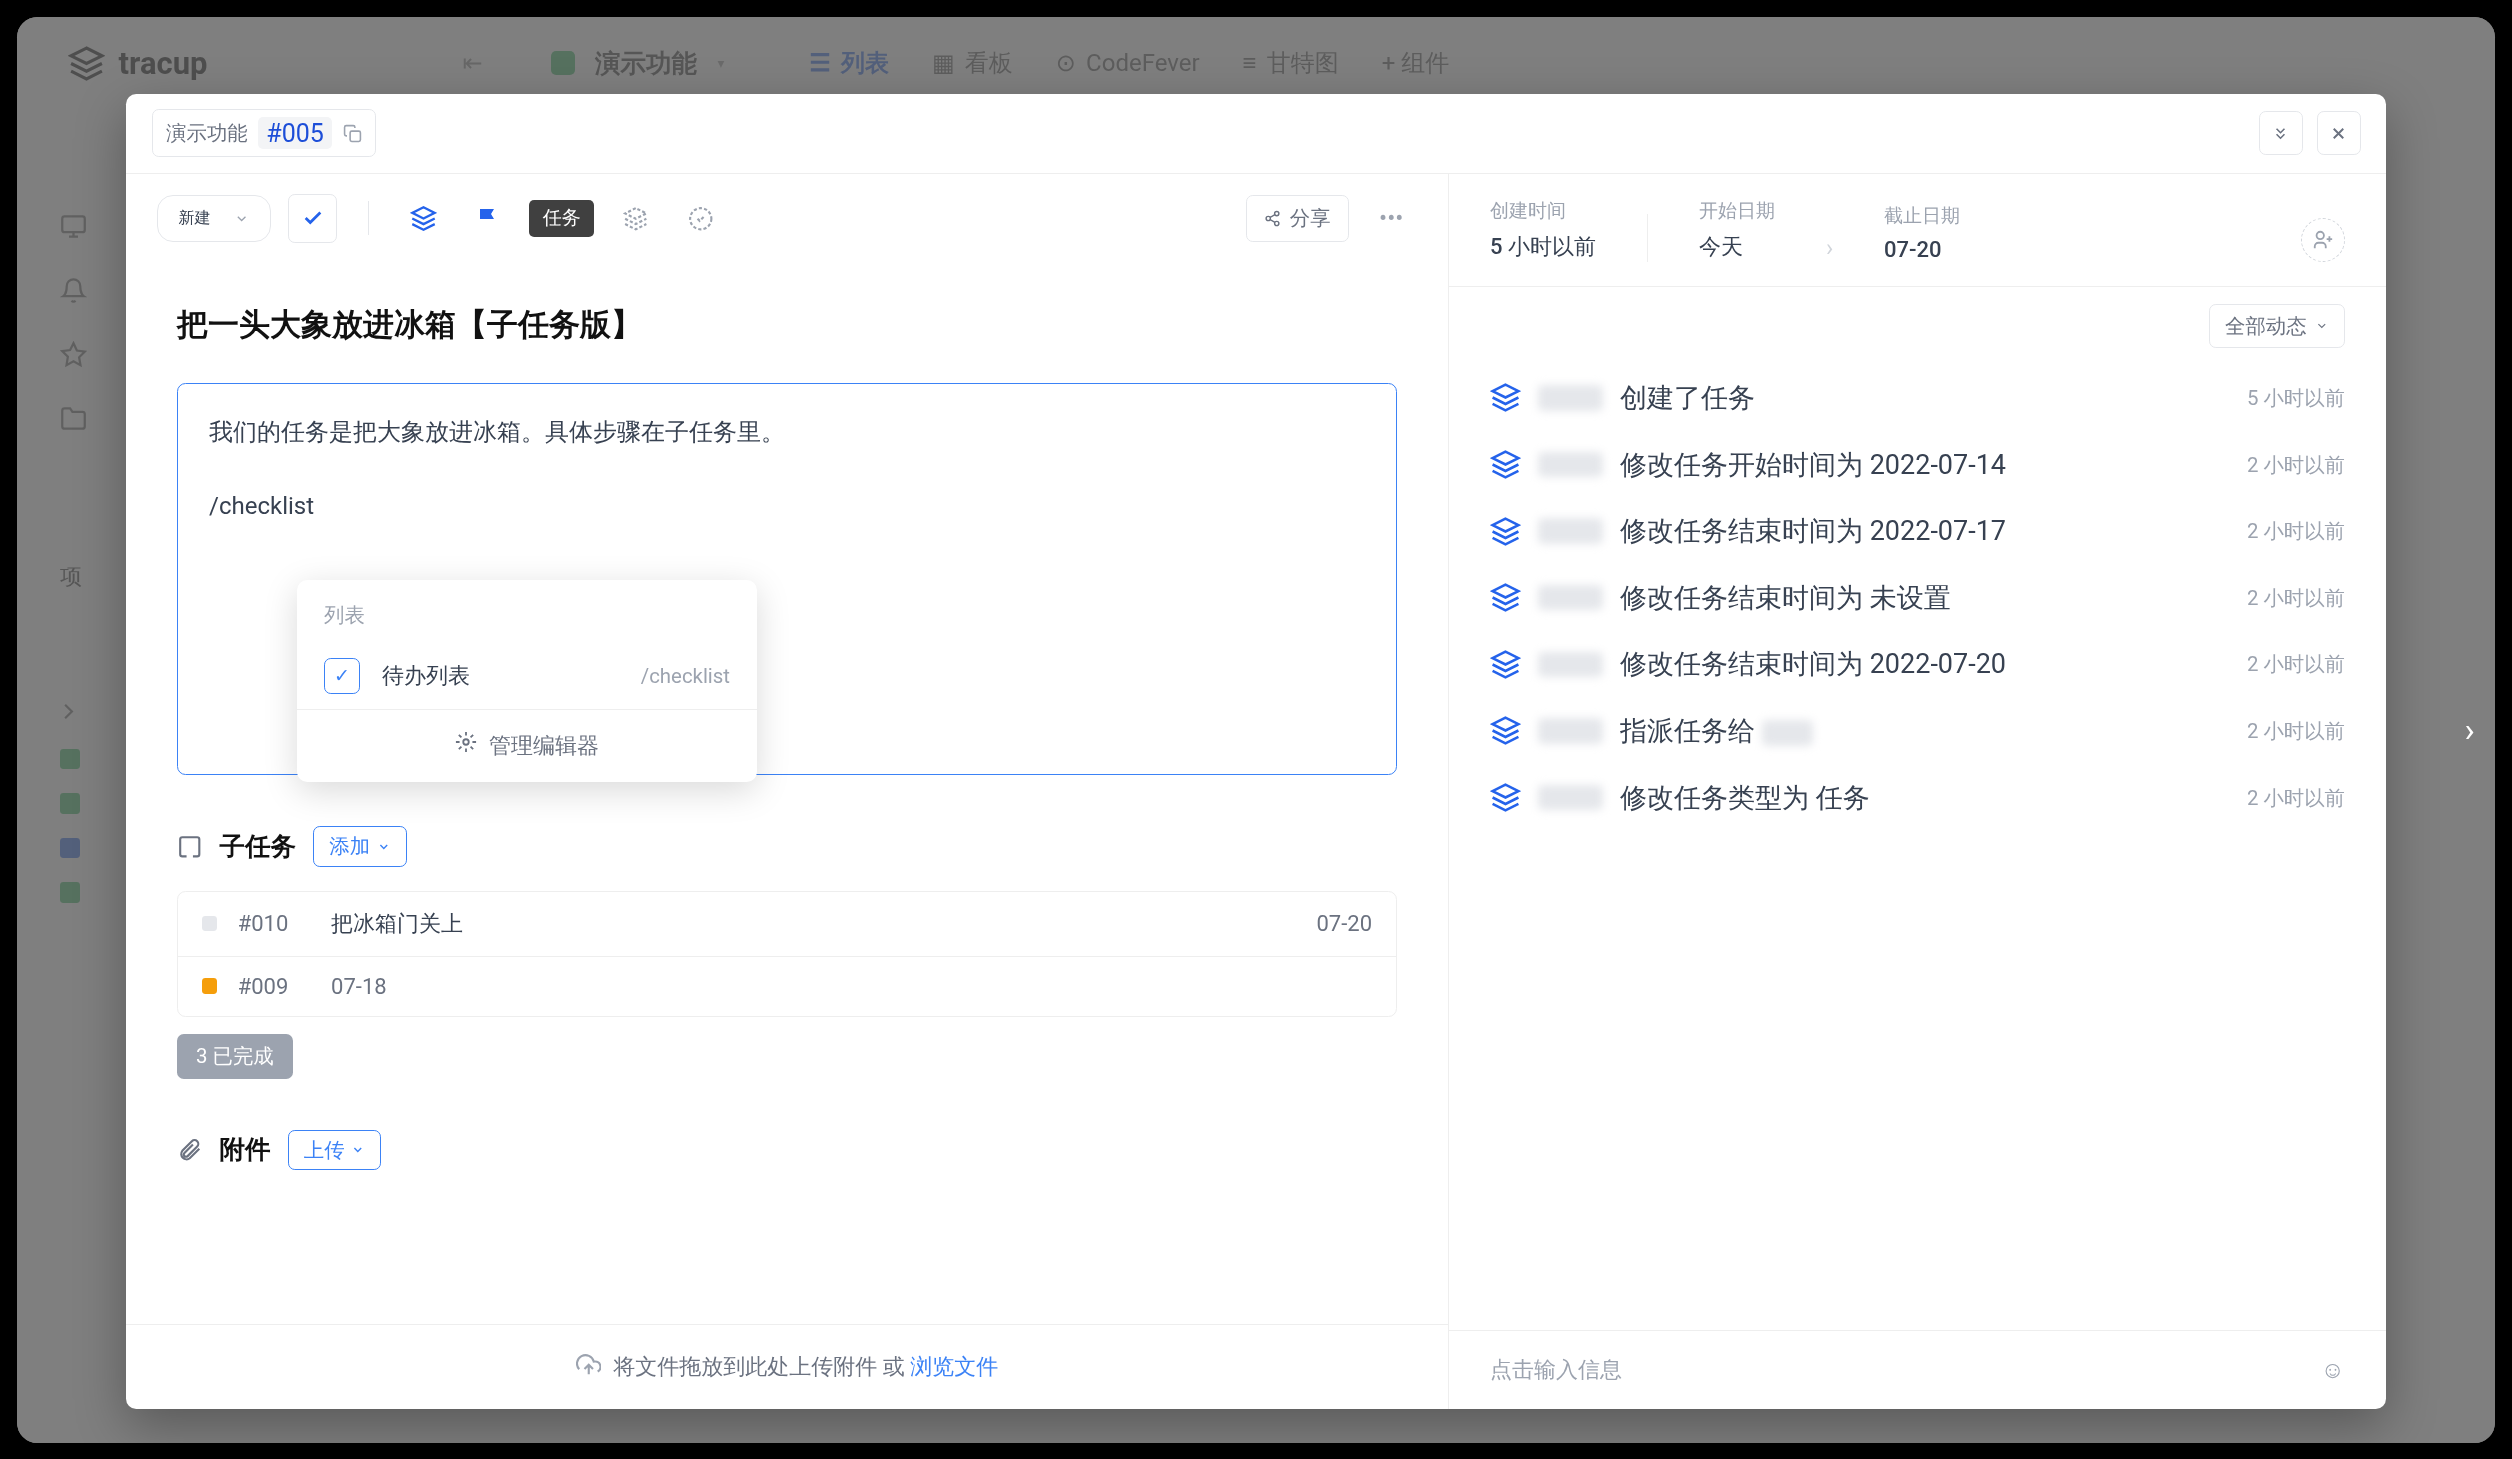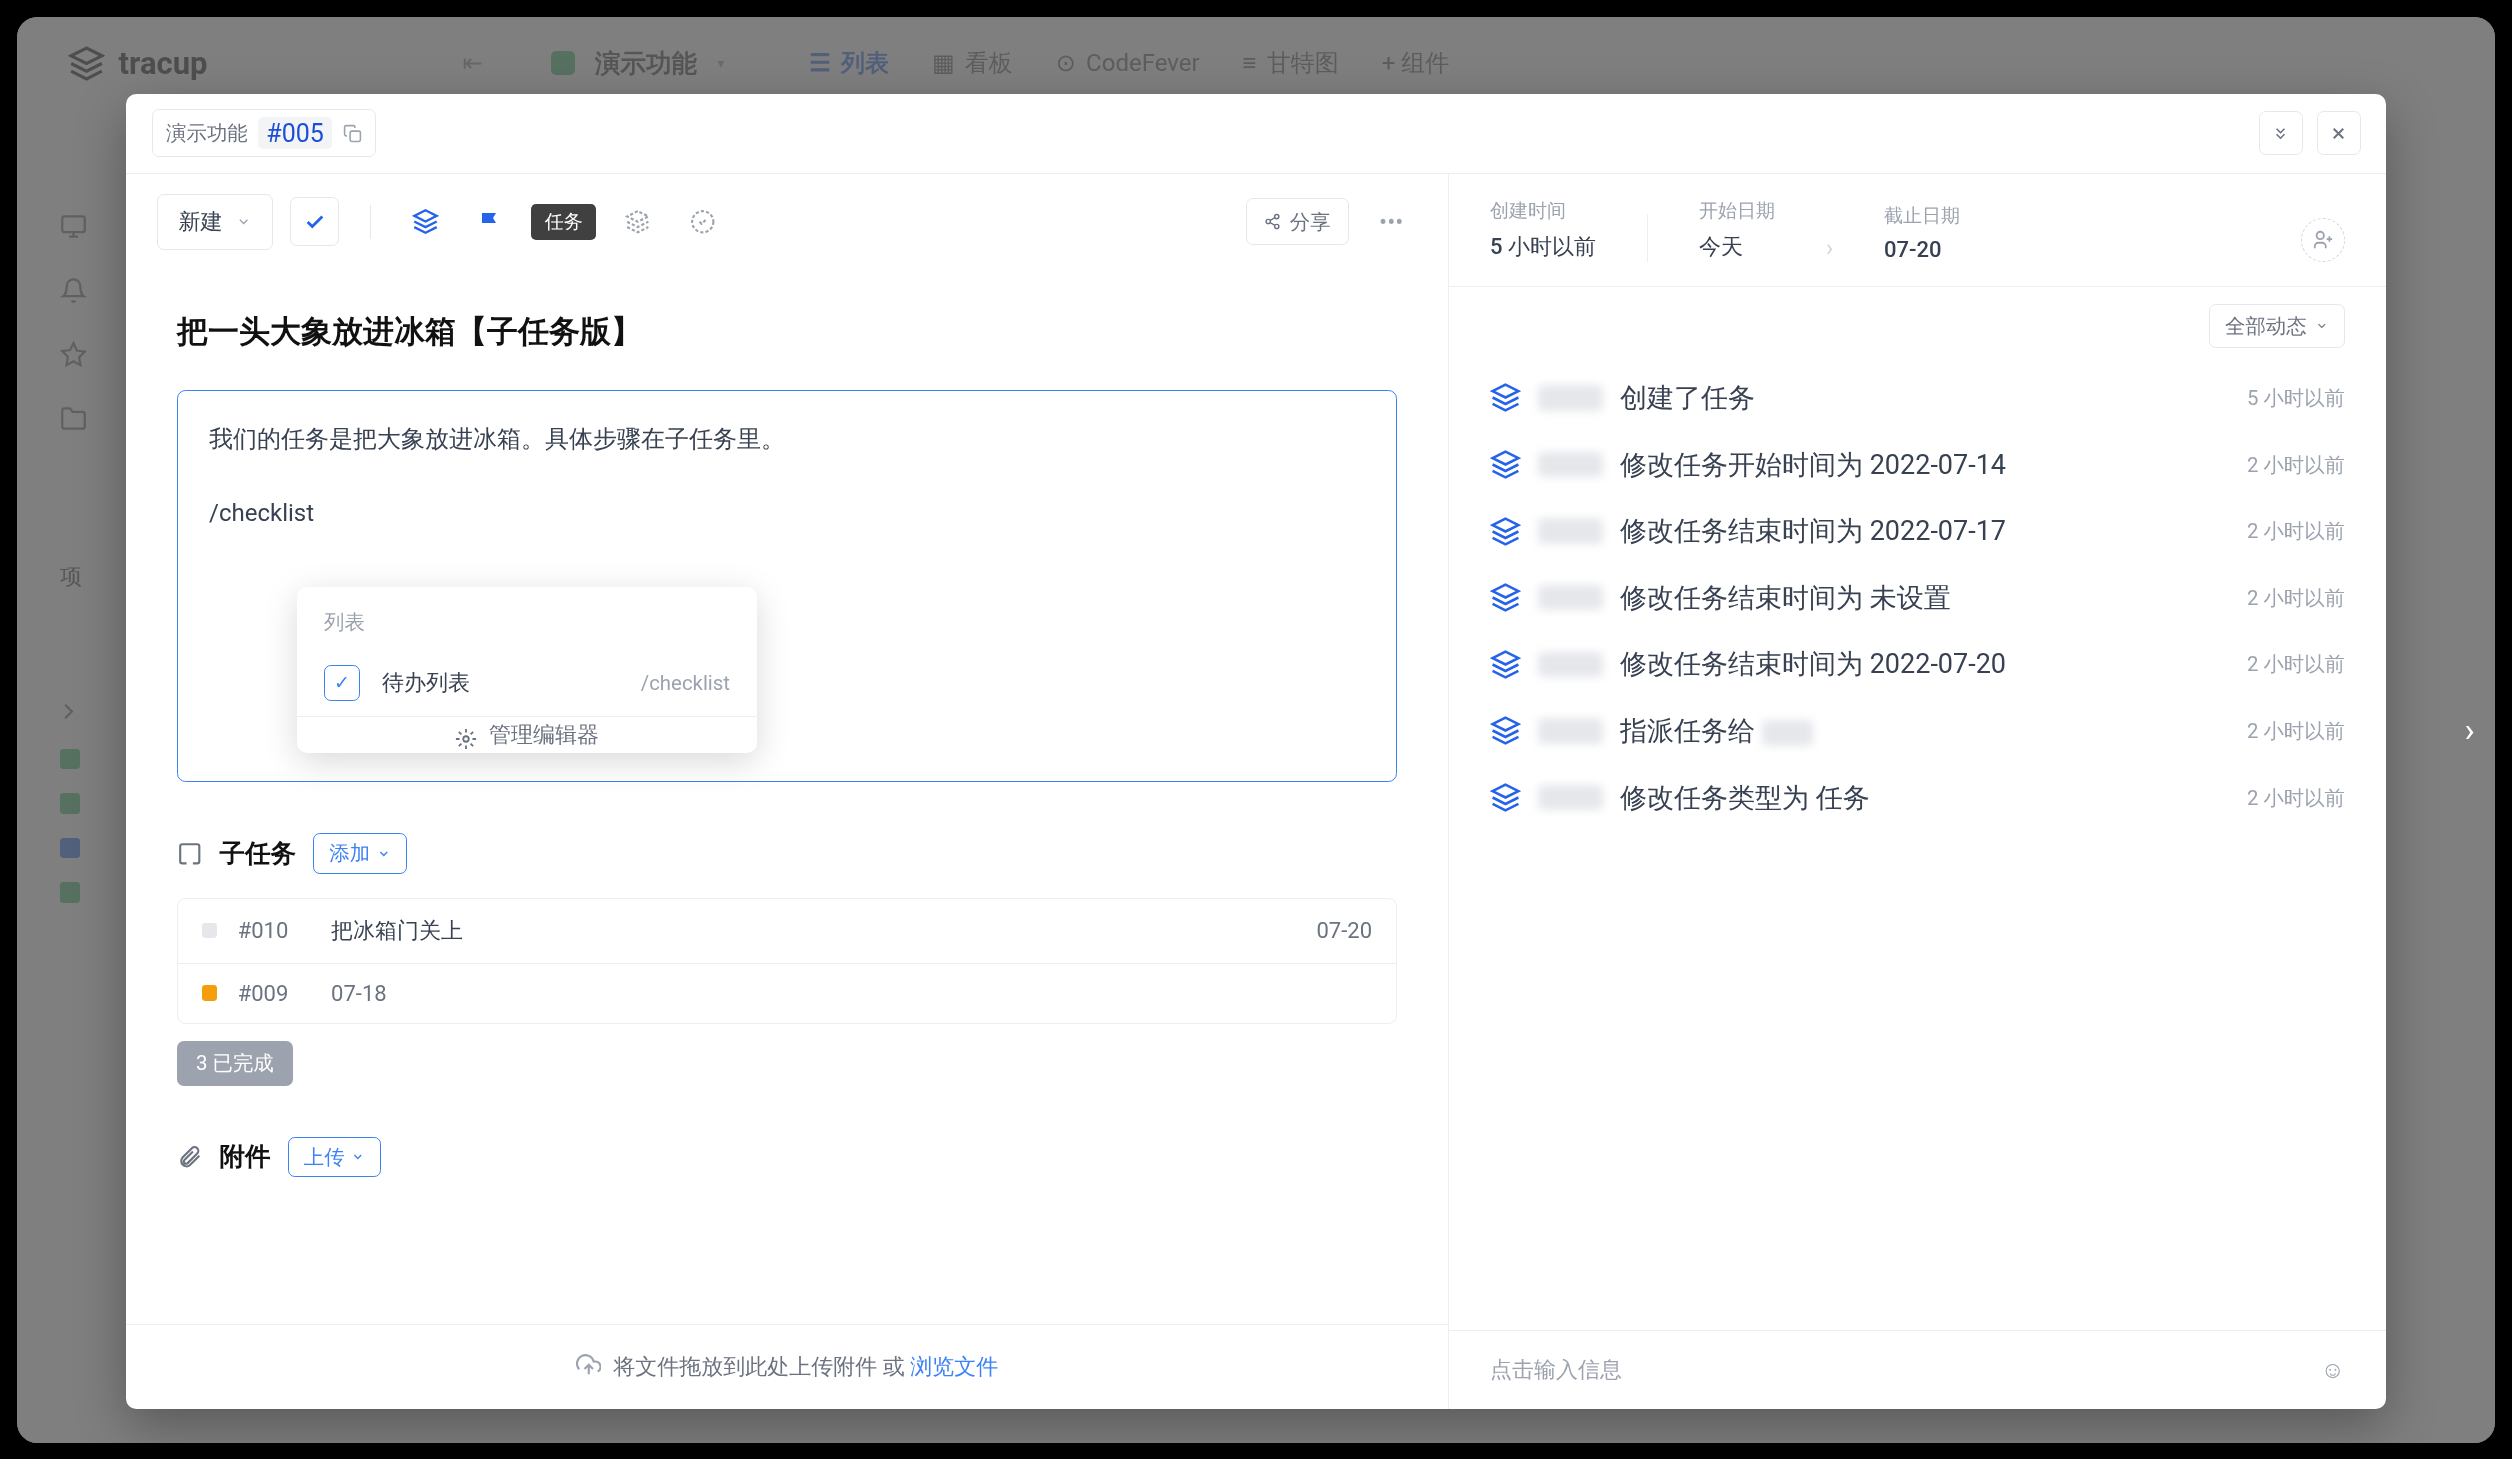--- a/index.html
+++ b/index.html
@@ -24,41 +24,41 @@
 .modal{position:absolute;left:109px;right:109px;top:77px;bottom:34px;background:#fff;border-radius:10.2px;box-shadow:0 17px 51px rgba(0,0,0,.3);display:flex;flex-direction:column}
 .modal-header{display:flex;align-items:center;justify-content:space-between;padding:15.3px 25.5px;border-bottom:0.9px solid #eee}
 .breadcrumb{display:flex;align-items:center;gap:10.2px;border:0.9px solid #e5e7eb;border-radius:6.8px;padding:6.8px 13.6px}
 .breadcrumb-text{font-size:20.4px;color:#6b7280}
 .breadcrumb-id{background:#f3f4f6;border-radius:5.1px;padding:1.7px 8.5px;font-size:25px;color:#1d4ed8}
 .hdr-btns{display:flex;gap:13.6px}
 .hdr-btn{width:44px;height:44px;border:0.9px solid #e5e7eb;border-radius:6.8px;display:flex;align-items:center;justify-content:center;color:#6b7280;cursor:pointer;font-size:20.4px}
 .modal-body{flex:1;display:flex;overflow:hidden}
 .left-panel{flex:1;border-right:0.9px solid #eee;display:flex;flex-direction:column;overflow:hidden}
 .toolbar{display:flex;align-items:center;padding:20.4px 31px;gap:17px}
-.status-btn{display:flex;align-items:center;gap:14px;border:0.9px solid #e5e7eb;border-radius:7px;padding:12px 20.4px;font-size:22px;color:#374151;cursor:pointer}
+.status-btn{display:flex;align-items:center;gap:24px;border:0.9px solid #e5e7eb;border-radius:16px;padding:12px 20.4px;font-size:16px;color:#374151;cursor:pointer}
 .check-btn{width:49px;height:49px;border:0.9px solid #e5e7eb;border-radius:6.8px;display:flex;align-items:center;justify-content:center;color:#2563eb;font-size:22px}
 .divider{width:0.9px;height:34px;background:#e5e7eb;margin:0 13.6px}
 .tool-icon{width:48px;height:48px;display:flex;align-items:center;justify-content:center;color:#9ca3af;font-size:24px}
 .tool-icon.blue{color:#2563eb}
 .badge{background:#404040;color:#fff;font-size:19px;padding:5.1px 13.6px;border-radius:5.1px;font-weight:500}
 .spacer{flex:1}
 .share-btn{display:flex;align-items:center;gap:8.5px;border:0.9px solid #e5e7eb;border-radius:6.8px;padding:8.5px 17px;font-size:20.4px;color:#6b7280}
 .more-btn{color:#9ca3af;font-size:24px;padding:6.8px 13.6px}
 .content{flex:1;overflow-y:auto;padding:17px 51px 0 51px}
 .title{font-size:31px;font-weight:700;color:#111;margin:24px 0 37px 0}
 .desc-box{border:1.7px solid #3b82f6;border-radius:8.5px;padding:27px 31px;min-height:392px;position:relative}
 .desc-text{font-size:24px;color:#374151;line-height:1.8}
 .slash-text{font-size:24px;color:#374151;margin-top:37px}
 .popup{position:absolute;left:119px;top:196px;width:460px;background:#fff;border-radius:10.2px;box-shadow:0 8.5px 34px rgba(0,0,0,.15);overflow:hidden}
 .popup-header{font-size:20.4px;color:#9ca3af;padding:20.4px 27px 13.6px}
 .popup-item{display:flex;align-items:center;padding:15.3px 27px;gap:22px;cursor:pointer}
 .popup-check{width:36px;height:36px;border:1.7px solid #3b82f6;border-radius:6.8px;display:flex;align-items:center;justify-content:center;color:#3b82f6;font-size:19px}
 .popup-label{font-size:22px;color:#374151;flex:1}
 .popup-cmd{font-size:20.4px;color:#9ca3af}
-.popup-footer{border-top:0.9px solid #eee;display:flex;align-items:flex-end;justify-content:center;gap:12px;padding:3px;color:#6b7280;font-size:22px;cursor:pointer}
+.popup-footer{border-top:0.9px solid #eee;display:flex;align-items:flex-start;justify-content:center;gap:12px;padding:21px;color:#6b7280;font-size:22px;cursor:pointer}
 .section{margin-top:51px}
 .section-header{display:flex;align-items:center;gap:17px;margin-bottom:24px}
 .section-icon{color:#6b7280;font-size:25.5px}
 .section-title{font-size:25.5px;font-weight:700;color:#111}
 .add-btn{display:flex;align-items:center;gap:6.8px;border:1.3px solid #3b82f6;color:#3b82f6;border-radius:6.8px;padding:5.1px 15.3px;font-size:20.4px;cursor:pointer}
 .subtask-list{border:0.9px solid #eee;border-radius:8.5px;overflow:hidden}
 .subtask{display:flex;align-items:center;padding:17px 24px;gap:20.4px;border-bottom:0.9px solid #eee}
 .subtask:last-child{border-bottom:none}
 .subtask-dot{width:15.3px;height:15.3px;border-radius:3.4px}
 .subtask-id{font-size:22px;color:#6b7280;min-width:73px}

